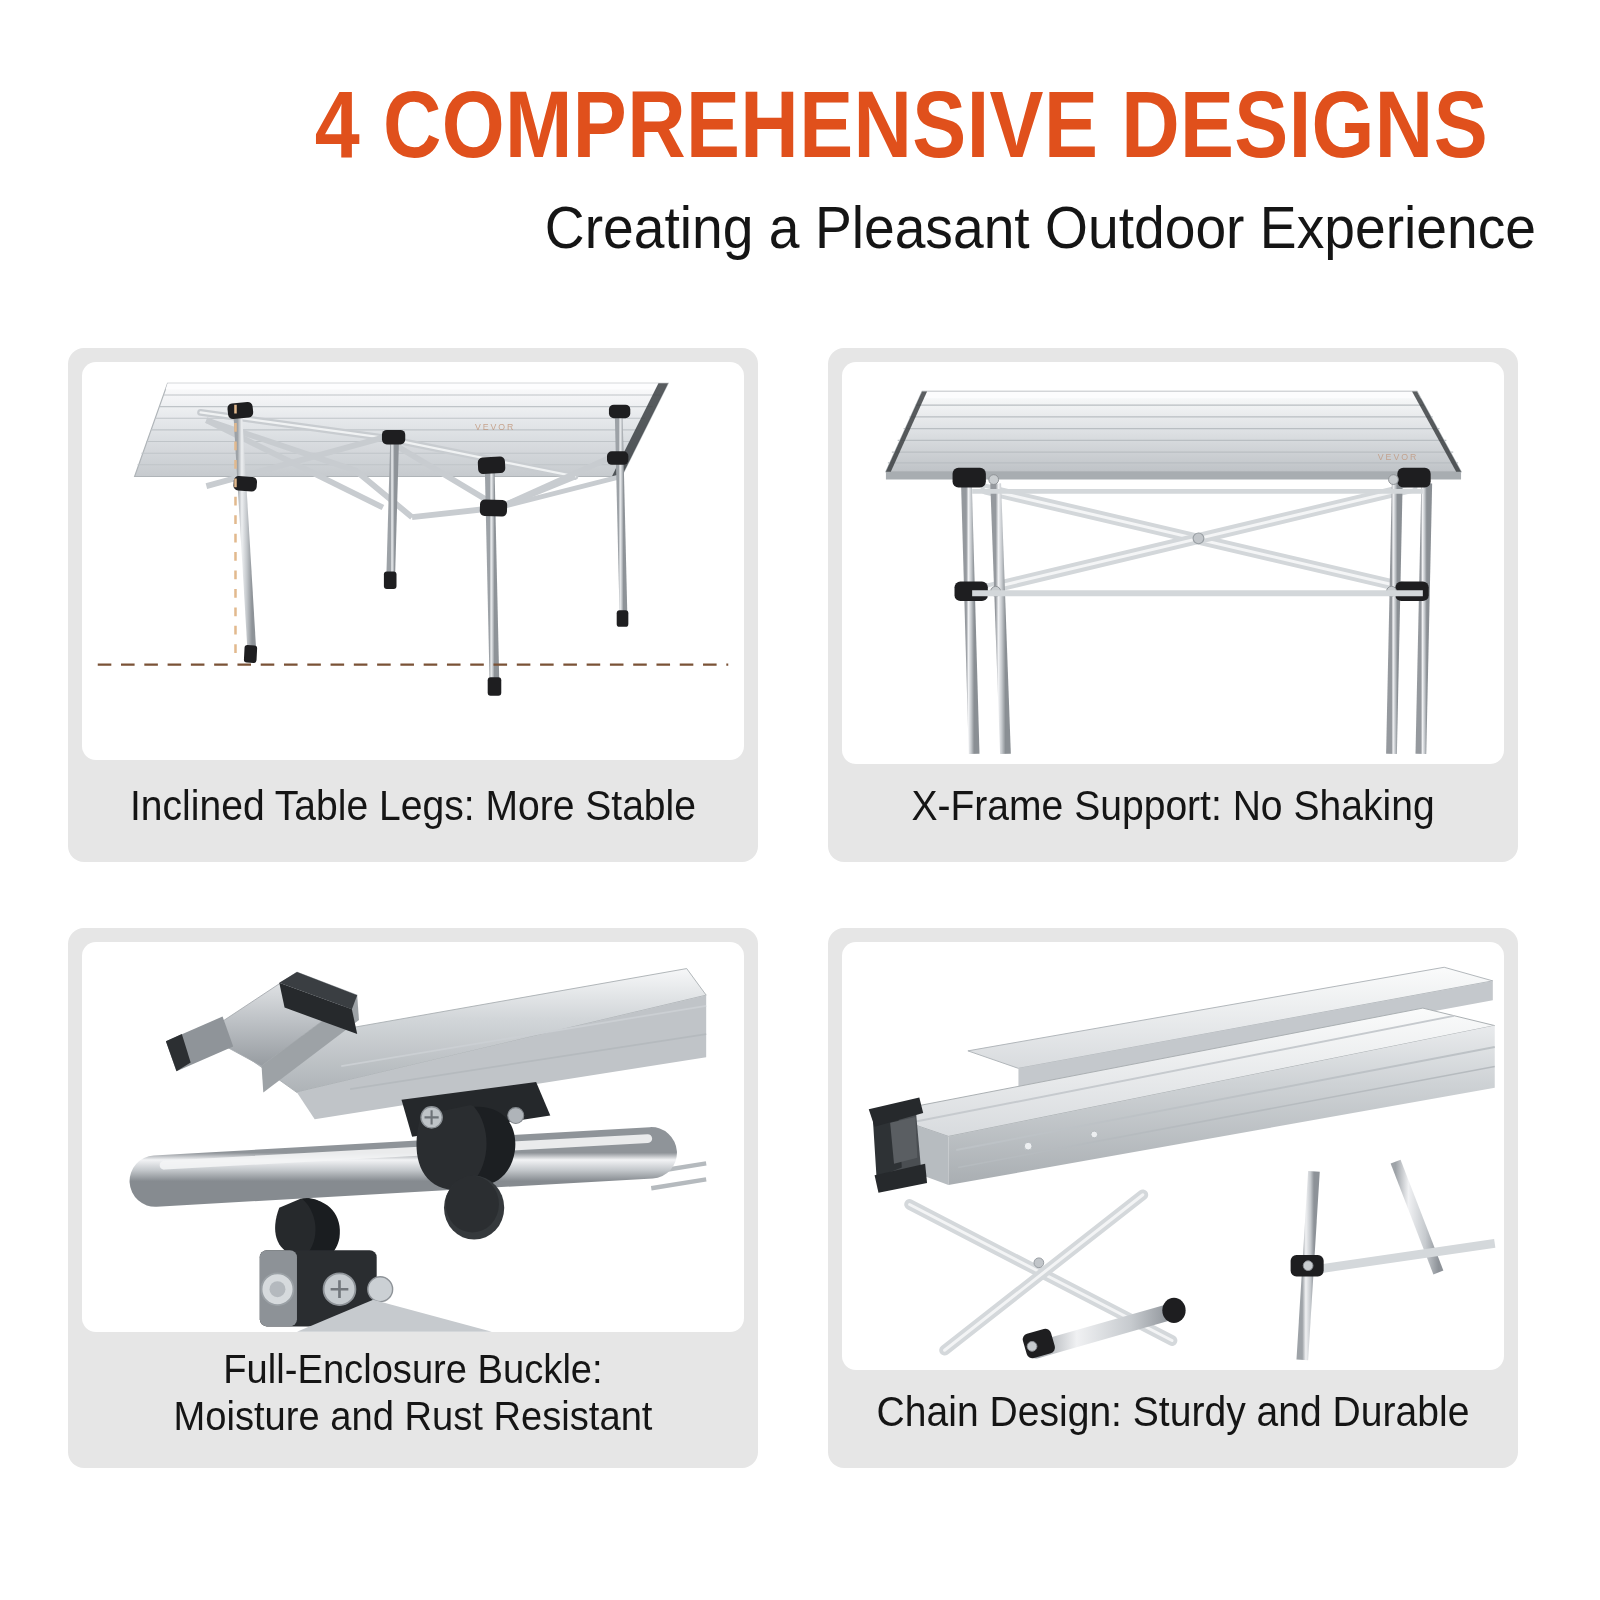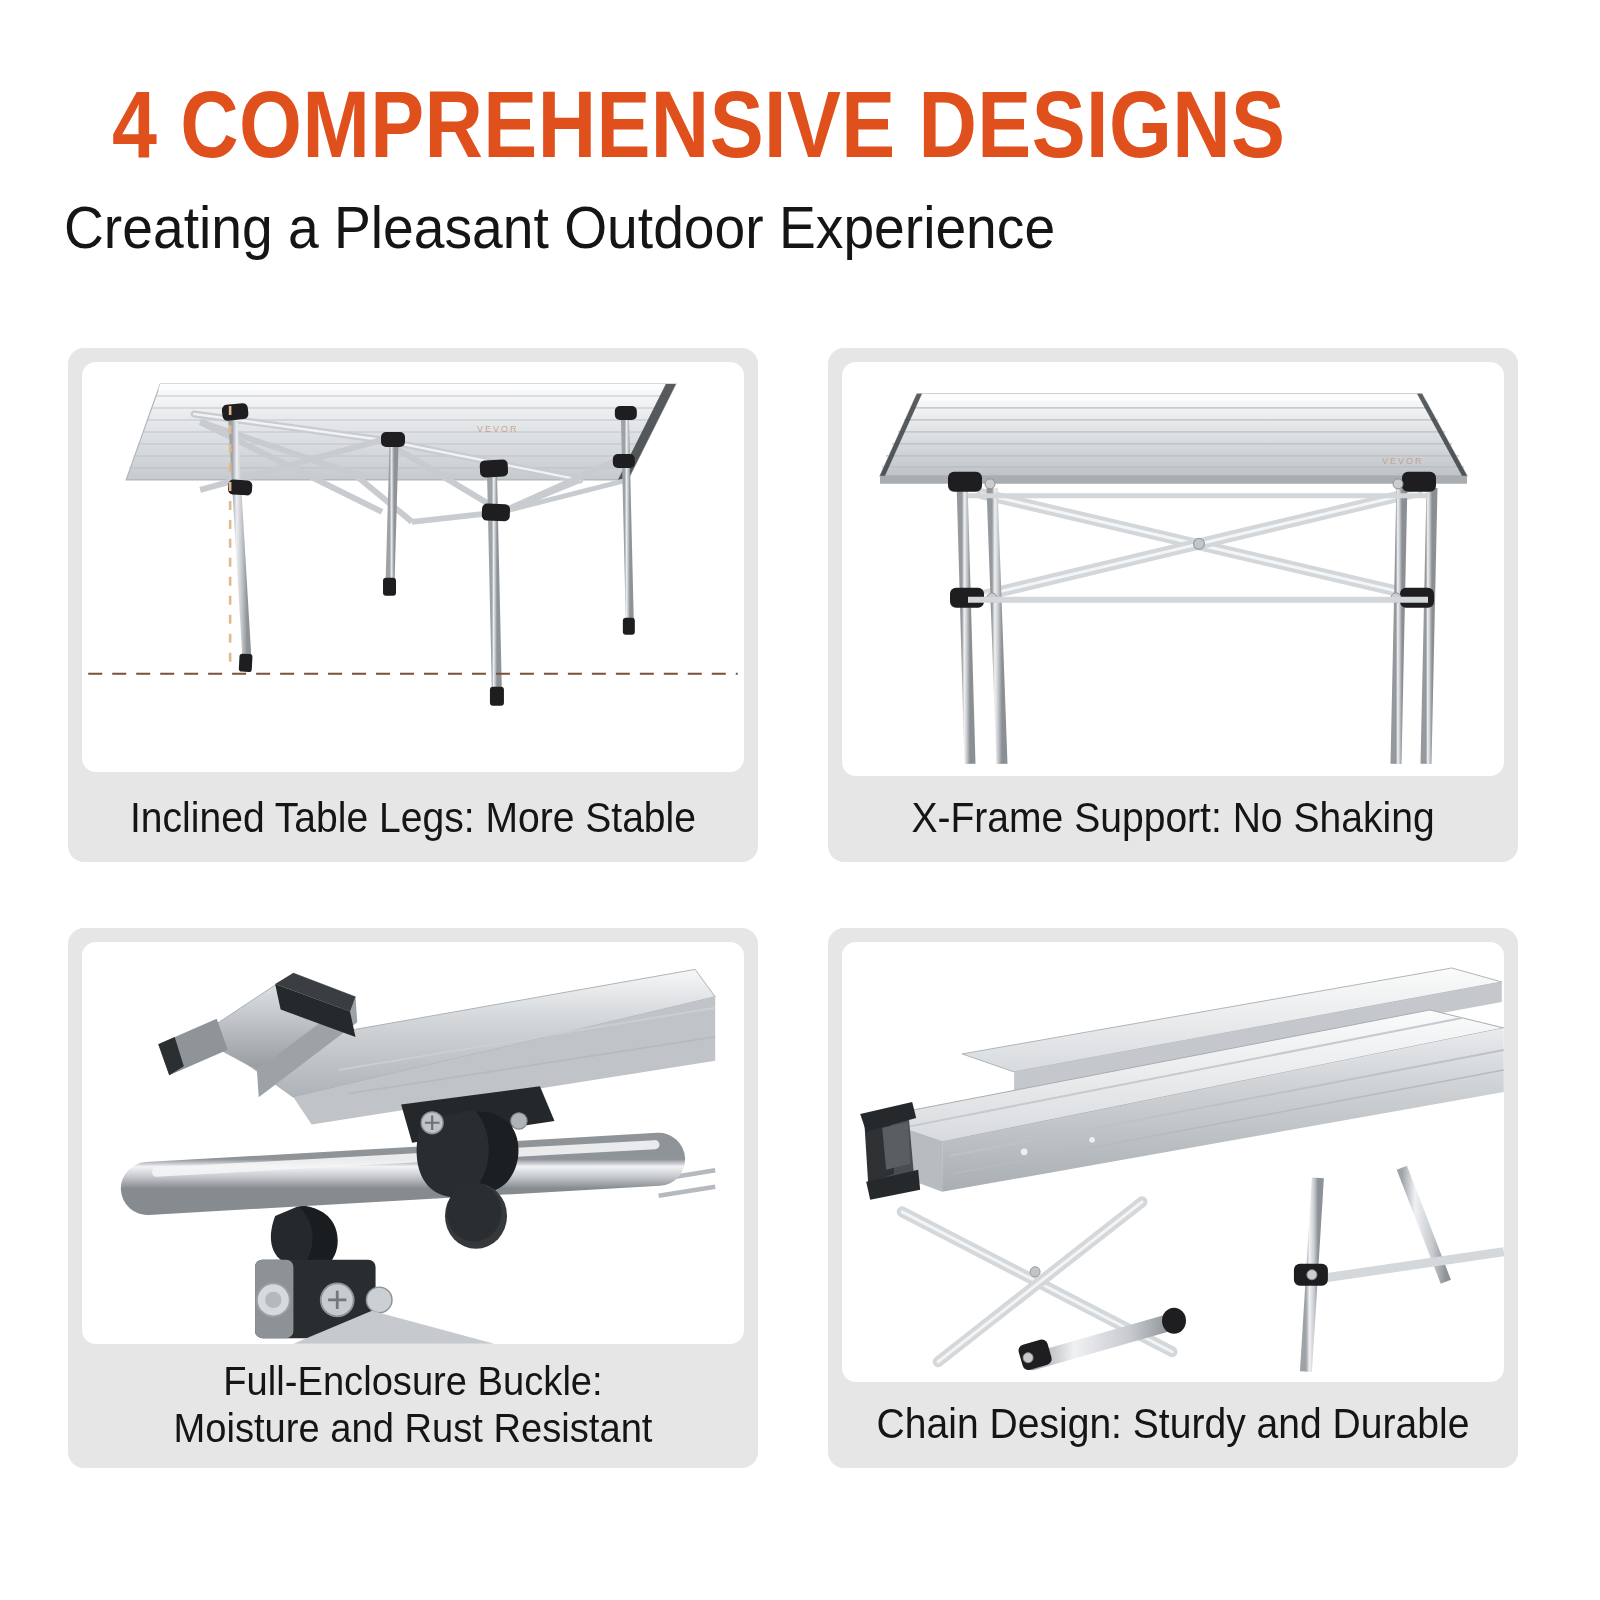--- a/index.html
+++ b/index.html
@@ -12,21 +12,21 @@
     height: 1600px;
     font-family: "Liberation Sans", "DejaVu Sans", sans-serif;
     overflow: hidden;
     position: relative;
   }
 
   
   .header {
     width: 100%;
     padding-top: 78px;
-    text-align: left;
+    text-align: right;
   }
   .main-title {
     font-family: "Liberation Sans Narrow", "Liberation Sans", sans-serif;
     font-weight: bold;
     font-size: 94px;
     line-height: 1.0;
     letter-spacing: 0.5px;
     color: #E0501C;
     transform: scaleX(0.86);
     transform-origin: center center;
@@ -54,21 +54,21 @@
     display: grid;
     grid-template-columns: 690px 690px;
     grid-template-rows: 514px 540px;
     column-gap: 70px;
     row-gap: 66px;
   }
 
   .card {
     background: #E6E6E6;
     border-radius: 16px;
-    padding: 14px 14px 0 14px;
+    padding: 14px 14px 12px 14px;
     box-sizing: border-box;
     display: flex;
     flex-direction: column;
     position: relative;
   }
 
   .photo {
     background: #FFFFFF;
     border-radius: 14px;
     flex: 1 1 auto;

